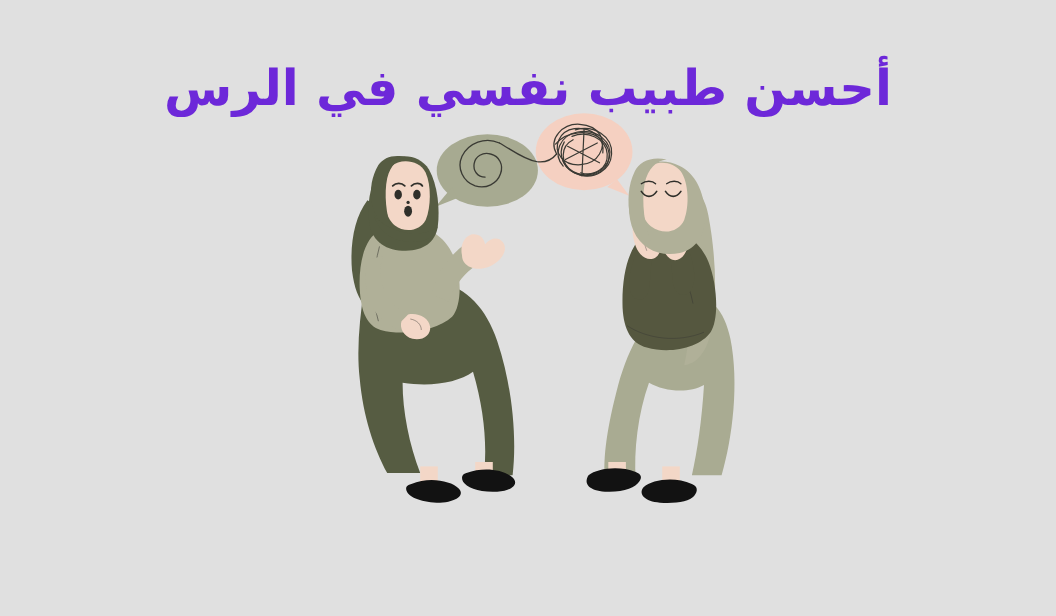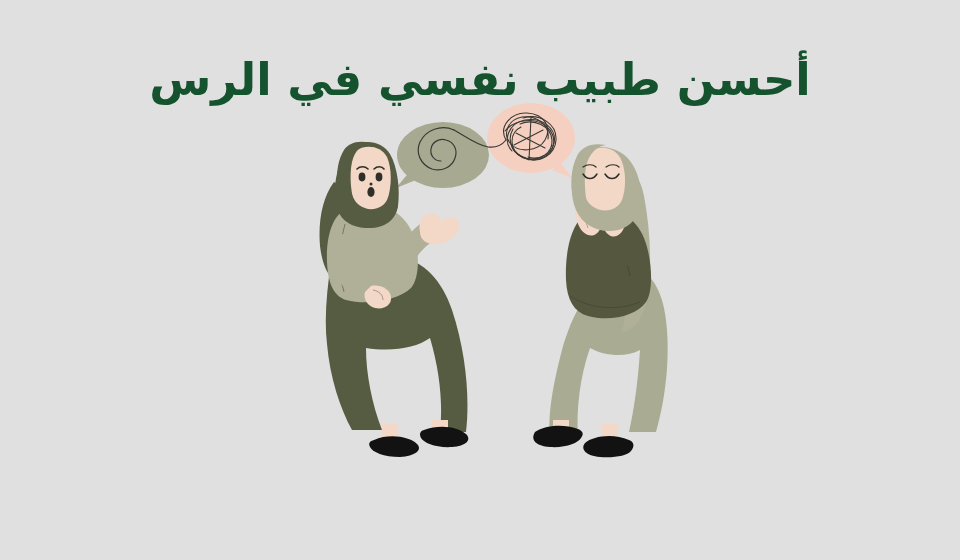--- a/index.html
+++ b/index.html
@@ -42,21 +42,21 @@
     top: 0;
     width: 960px;
     height: 560px;
   }
 </style>
 </head>
 <body>
 
 <div id="banner" style="background: rgb(224, 224, 224);">
 
-  <h1 id="title" dir="rtl" style="color: #14532d;">أحسن طبيب نفسي في الرس</h1>
+  <h1 id="title" dir="rtl" style="color: #6d28d9;">أحسن طبيب نفسي في الرس</h1>
 
   <svg id="illustration" viewBox="0 0 960 560" xmlns="http://www.w3.org/2000/svg">
 
     <g>
       <ellipse cx="531" cy="138" rx="44" ry="35" fill="#f5d0c1"></ellipse>
       <path d="M561 163 L572 178 L552 170 Z" fill="#f5d0c1"></path>
       <g fill="none" stroke="#3a3a34" stroke-width="1.1" stroke-linecap="round">
         <path d="M506 140 C498 126 512 112 527 113 C545 114 552 128 545 140 C538 152 518 153 510 143 C502 133 509 119 522 117 C538 115 550 126 548 139"></path>
         <path d="M512 151 C502 140 509 123 525 120 C543 117 557 129 554 143 C551 157 533 163 521 156 C509 149 509 133 521 127"></path>
         <path d="M523 118 C540 113 557 124 556 140 C555 155 540 163 527 159 C513 155 506 141 513 129"></path>

